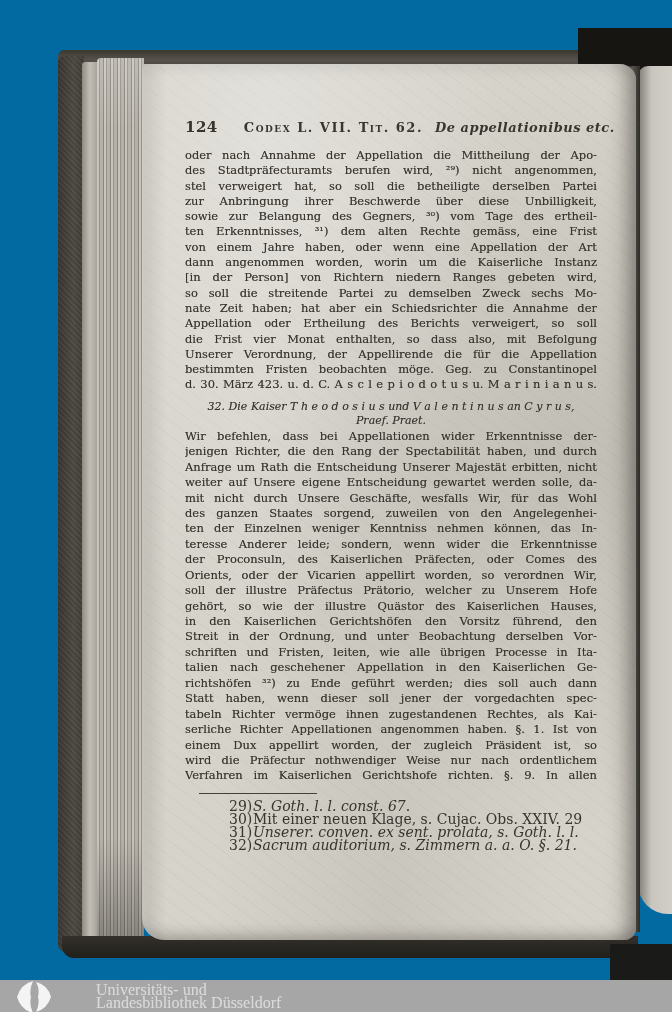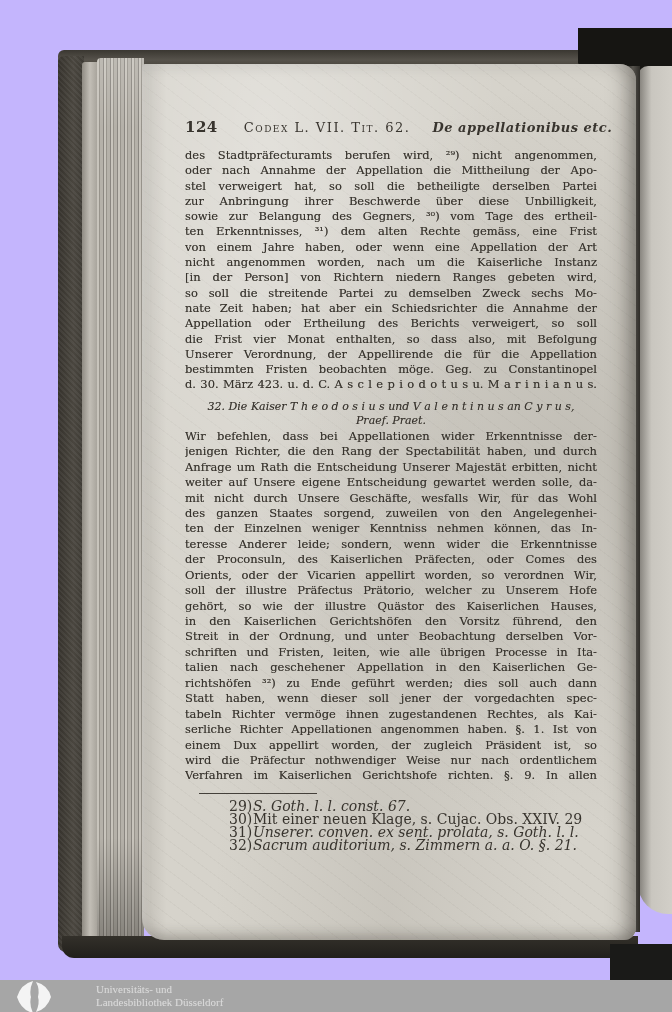--- a/index.html
+++ b/index.html
@@ -1,16 +1,16 @@
 <!DOCTYPE html>
 <html><head>
 <meta charset="utf-8">
 <style>
   html,body{margin:0;padding:0;background:#0d0d0d;}
-  .stage{position:relative;width:672px;height:1012px;background:#c4b5fd;overflow:hidden;
+  .stage{position:relative;width:672px;height:1012px;background:#0369a1;overflow:hidden;
          font-family:"DejaVu Serif", serif;}
 
   
   .cover-top{position:absolute;left:58px;top:50px;width:584px;height:18px;
              background:linear-gradient(180deg,#3a3731,#56524b 55%,#474339);
              border-radius:6px 10px 0 0;}
   .cover-left{position:absolute;left:58px;top:56px;width:26px;height:896px;
               background:
                 repeating-linear-gradient(45deg, rgba(255,255,255,0.05) 0 2px, transparent 2px 4px),
                 linear-gradient(90deg,#35322c,#4a463f 60%,#3c3933);
@@ -48,21 +48,21 @@
         box-shadow: inset -16px 0 20px -8px rgba(55,52,46,0.5),
                     inset 3px 2px 8px -2px rgba(255,255,255,0.35),
                     inset 0 -10px 16px -8px rgba(80,75,68,0.4);
         border-radius:3px 16px 12px 22px;}
 
   .text-block{position:absolute;left:43px;top:54px;width:412px;color:#38342e;}
 
   .hdr{display:flex;align-items:baseline;height:18px;margin-bottom:12px;
        font-size:13px;letter-spacing:0.5px;white-space:nowrap;}
   .hdr .pnum{font-weight:bold;font-size:15px;margin-right:26px;}
-  .hdr .codex{font-variant:small-caps;font-weight:normal;letter-spacing:1.5px;margin-right:22px;}
+  .hdr .codex{font-variant:small-caps;font-weight:bold;letter-spacing:1.5px;margin-right:12px;}
   .hdr .latin{font-style:italic;font-weight:bold;}
 
   .para{text-align:justify;}
   .para .tline{font-size:11.5px;line-height:15.3px;height:15.3px;overflow:hidden;
                text-align:justify;text-align-last:justify;white-space:normal;
                text-shadow:0 0 0.5px rgba(56,52,46,0.55);}
   .para2 .tline{line-height:15.45px;height:15.45px;}
 
   .sec-head{margin-top:7px;text-align:center;font-style:italic;font-size:11px;line-height:14.5px;
             text-shadow:0 0 0.5px rgba(56,52,46,0.5);}
@@ -72,21 +72,21 @@
   .fns{font-size:14px;line-height:13.2px;}
   .fn{display:flex;margin-left:44px;white-space:nowrap;}
   .fn .num{width:24px;flex:0 0 24px;}
   .fn .txt{font-style:italic;}
   .fn.roman .txt{font-style:normal;}
 
   
   .footer-bar{position:absolute;left:0;top:980px;width:672px;height:32px;background:#a6a6a6;
               display:flex;align-items:center;font-family:"Liberation Serif", serif;}
   .ulb-logo{position:absolute;left:12px;top:-3px;width:44px;height:40px;}
-  .footer-text{margin-left:96px;color:#dadada;font-size:11px;line-height:13.5px;
+  .footer-text{margin-left:96px;color:#dadada;font-size:16px;line-height:13.5px;
                text-shadow:0 0 1px rgba(255,255,255,0.2);}
 </style>
 </head>
 <body>
 
 <div class="stage">
 
   <div class="cover-top"></div>
   <div class="cover-left"></div>
   <div class="edge-smooth"></div>
@@ -100,28 +100,28 @@
   <div class="page">
     <div class="text-block">
 
       <div class="hdr">
         <span class="pnum">124</span>
         <span class="codex">Codex L. VII. Tit. 62.</span>
         <span class="latin">De appellationibus etc.</span>
       </div>
 
       <div class="para para1">
+        <div class="tline">oder nach Annahme der Appellation die Mittheilung der Apo-</div>
         <div class="tline">des Stadtpräfecturamts berufen wird, ²⁹) nicht angenommen,</div>
-        <div class="tline">oder nach Annahme der Appellation die Mittheilung der Apo-</div>
         <div class="tline">stel verweigert hat, so soll die betheiligte derselben Partei</div>
         <div class="tline">zur Anbringung ihrer Beschwerde über diese Unbilligkeit,</div>
         <div class="tline">sowie zur Belangung des Gegners, ³⁰) vom Tage des ertheil-</div>
         <div class="tline">ten Erkenntnisses, ³¹) dem alten Rechte gemäss, eine Frist</div>
         <div class="tline">von einem Jahre haben, oder wenn eine Appellation der Art</div>
-        <div class="tline">nicht angenommen worden, nach um die Kaiserliche Instanz</div>
+        <div class="tline">dann angenommen worden, worin um die Kaiserliche Instanz</div>
         <div class="tline">[in der Person] von Richtern niedern Ranges gebeten wird,</div>
         <div class="tline">so soll die streitende Partei zu demselben Zweck sechs Mo-</div>
         <div class="tline">nate Zeit haben; hat aber ein Schiedsrichter die Annahme der</div>
         <div class="tline">Appellation oder Ertheilung des Berichts verweigert, so soll</div>
         <div class="tline">die Frist vier Monat enthalten, so dass also, mit Befolgung</div>
         <div class="tline">Unserer Verordnung, der Appellirende die für die Appellation</div>
         <div class="tline">bestimmten Fristen beobachten möge. Geg. zu Constantinopel</div>
         <div class="tline">d. 30. März 423. u. d. C. A s c l e p i o d o t u s  u.  M a r i n i a n u s.</div>
       </div>
 

